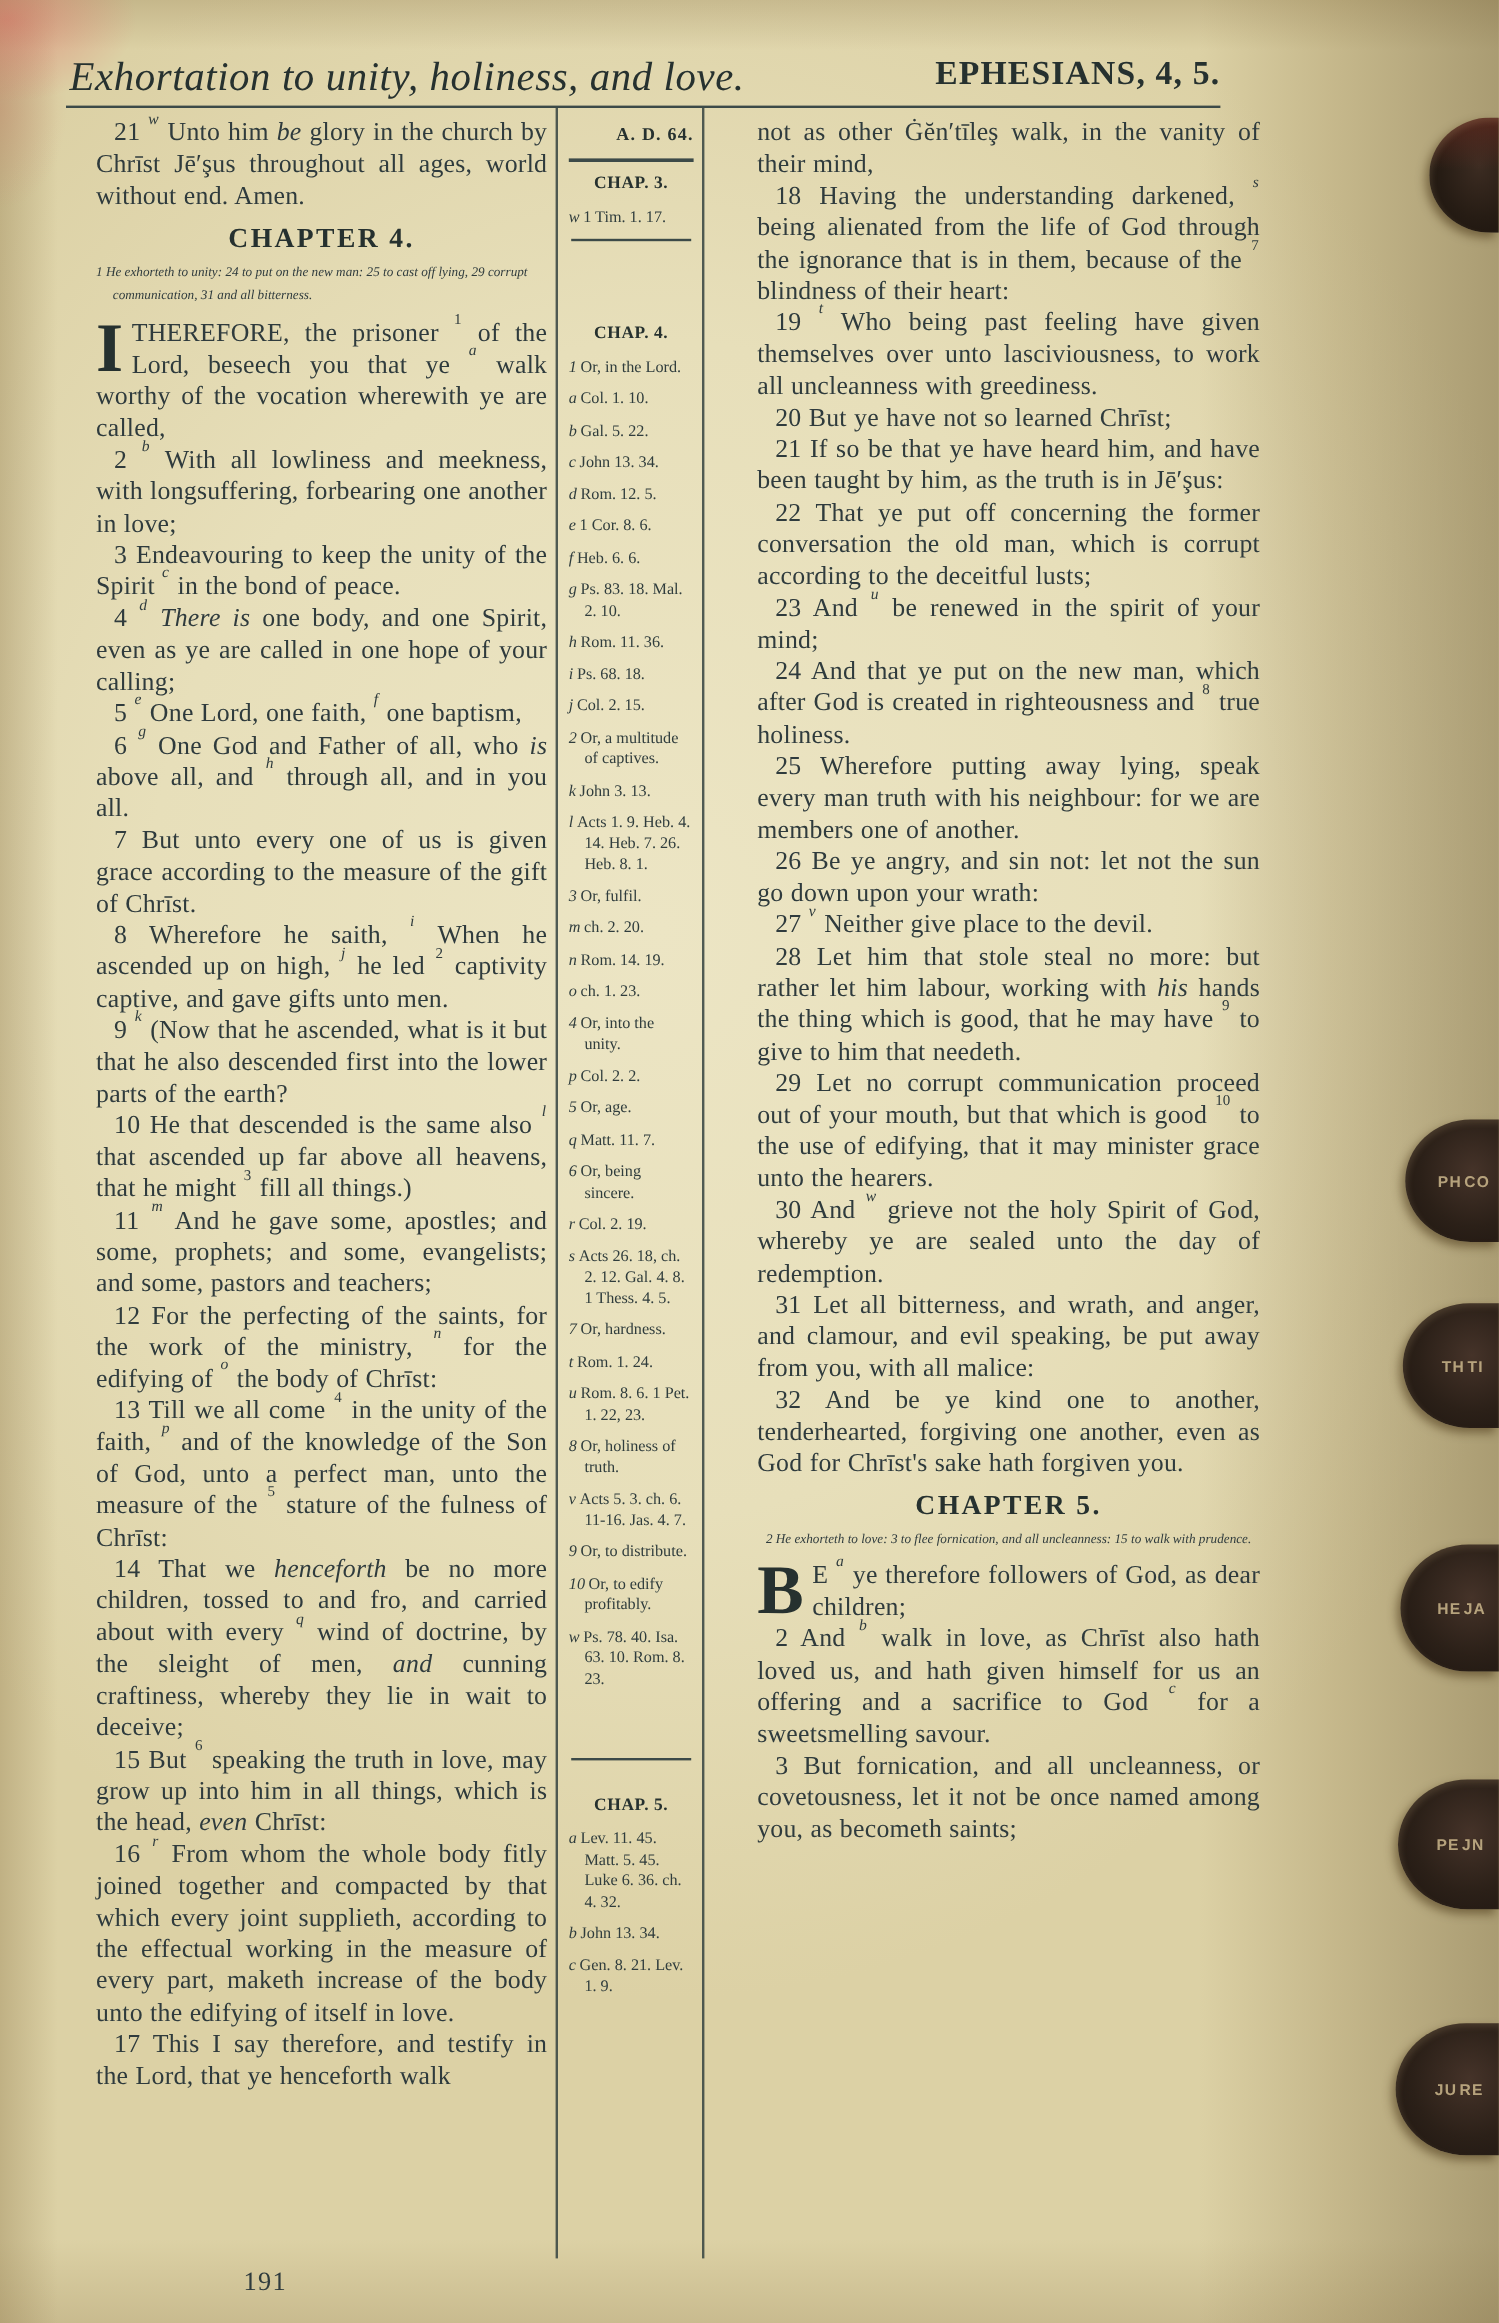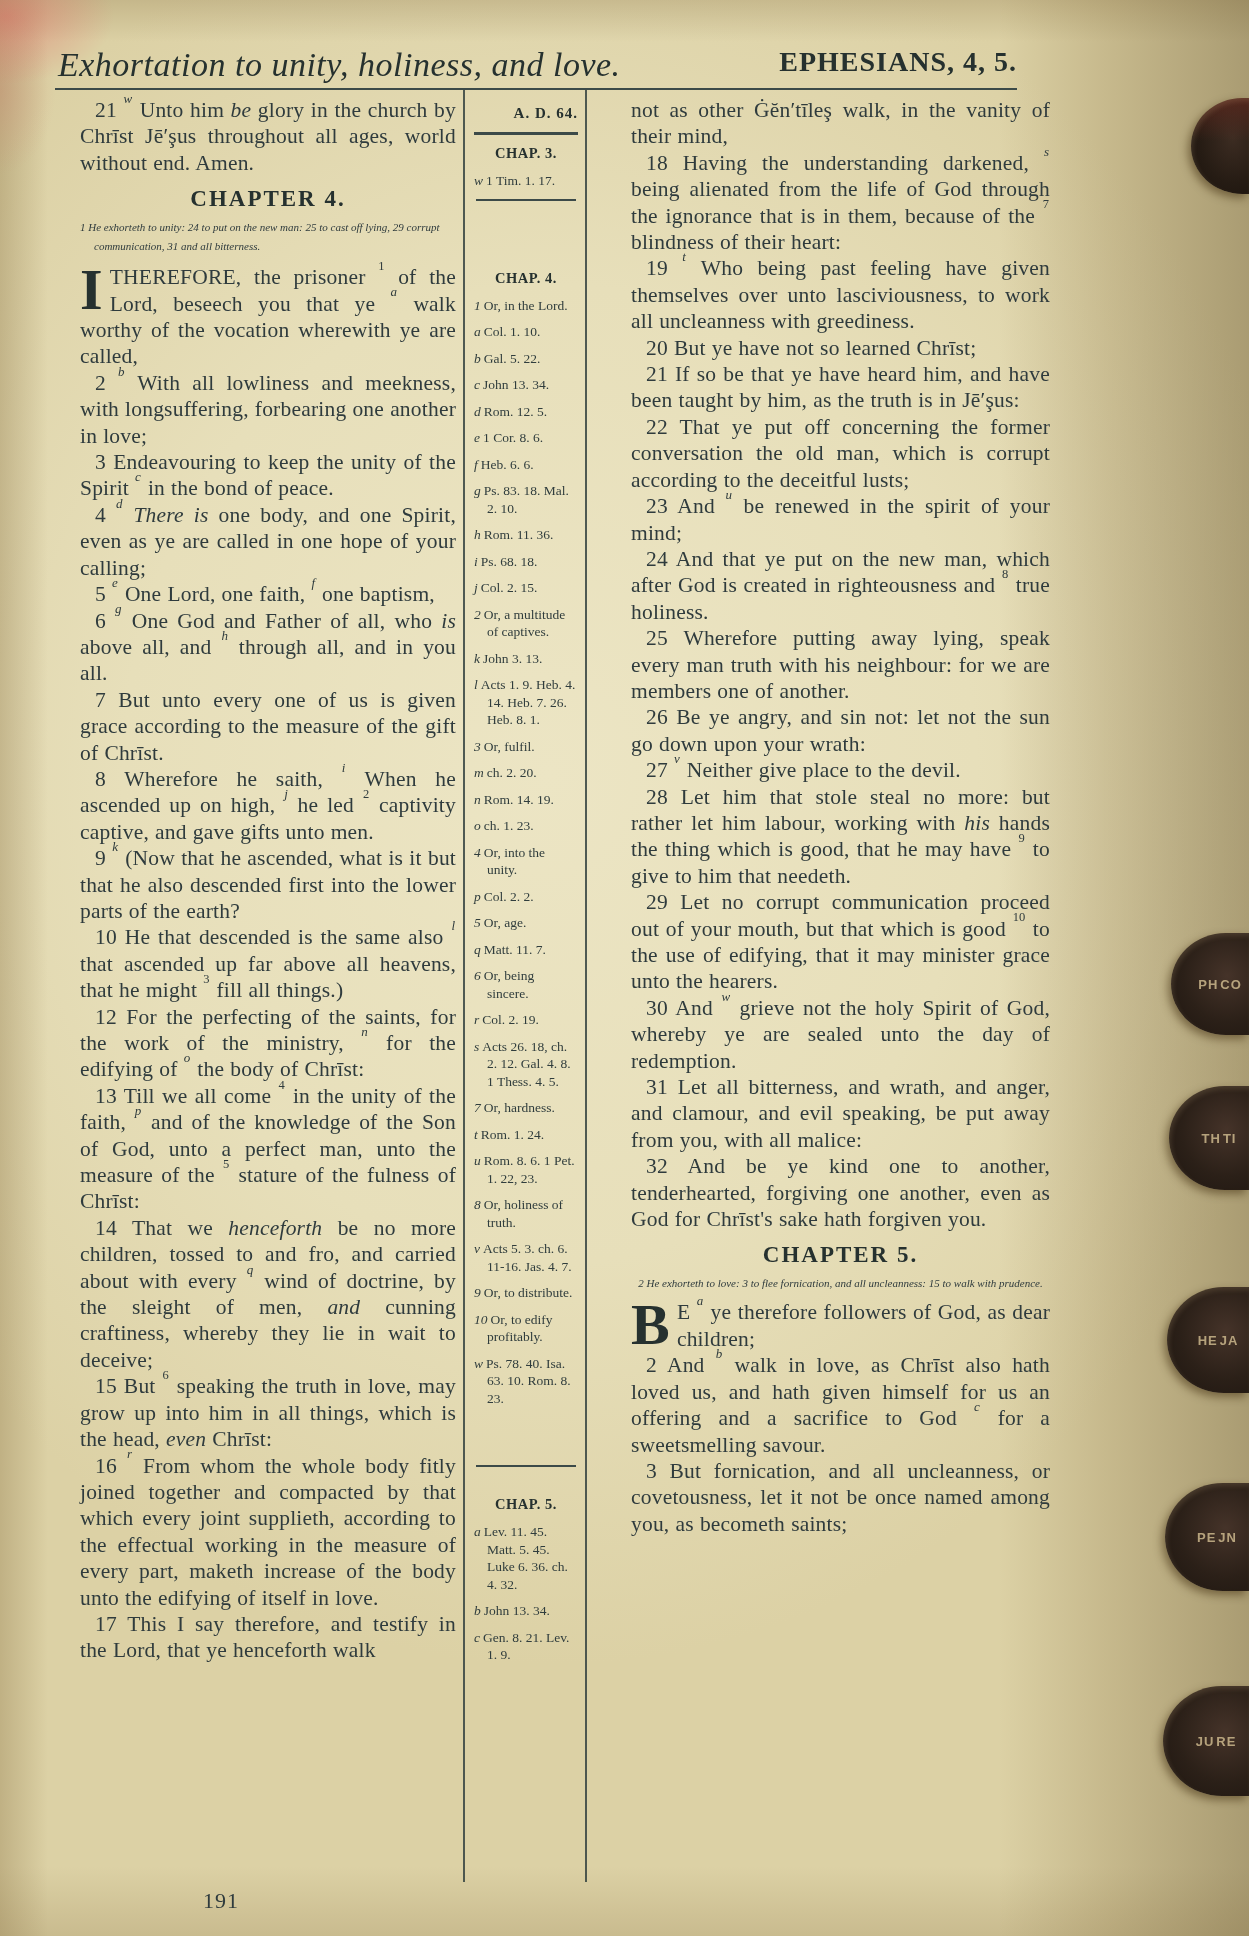--- a/index.html
+++ b/index.html
@@ -142,20 +142,21 @@
         <p class="verse">6 <sup class="vref">g</sup> One God and Father of all, who <em>is</em> above all, and <sup class="vref">h</sup> through all, and in you all.</p>
 
         <p class="verse">7 But unto every one of us is given grace according to the measure of the gift of Chrīst.</p>
 
         <p class="verse">8 Wherefore he saith, <sup class="vref">i</sup> When he ascended up on high, <sup class="vref">j</sup> he led <sup class="vref num">2</sup> captivity captive, and gave gifts unto men.</p>
 
         <p class="verse">9 <sup class="vref">k</sup> (Now that he ascended, what is it but that he also descended first into the lower parts of the earth?</p>
 
         <p class="verse">10 He that descended is the same also <sup class="vref">l</sup> that ascended up far above all heavens, that he might <sup class="vref num">3</sup> fill all things.)</p>
 
+        <p class="verse">11 <sup class="vref">m</sup> And he gave some, apostles; and some, prophets; and some, evangelists; and some, pastors and teachers;</p>
 
         <p class="verse">12 For the perfecting of the saints, for the work of the ministry, <sup class="vref">n</sup> for the edifying of <sup class="vref">o</sup> the body of Chrīst:</p>
 
         <p class="verse">13 Till we all come <sup class="vref num">4</sup> in the unity of the faith, <sup class="vref">p</sup> and of the knowledge of the Son of God, unto a perfect man, unto the measure of the <sup class="vref num">5</sup> stature of the fulness of Chrīst:</p>
 
         <p class="verse">14 That we <em>henceforth</em> be no more children, tossed to and fro, and carried about with every <sup class="vref">q</sup> wind of doctrine, by the sleight of men, <em>and</em> cunning craftiness, whereby they lie in wait to deceive;</p>
 
         <p class="verse">15 But <sup class="vref num">6</sup> speaking the truth in love, may grow up into him in all things, which is the head, <em>even</em> Chrīst:</p>
 
         <p class="verse">16 <sup class="vref">r</sup> From whom the whole body fitly joined together and compacted by that which every joint supplieth, according to the effectual working in the measure of every part, maketh increase of the body unto the edifying of itself in love.</p>

